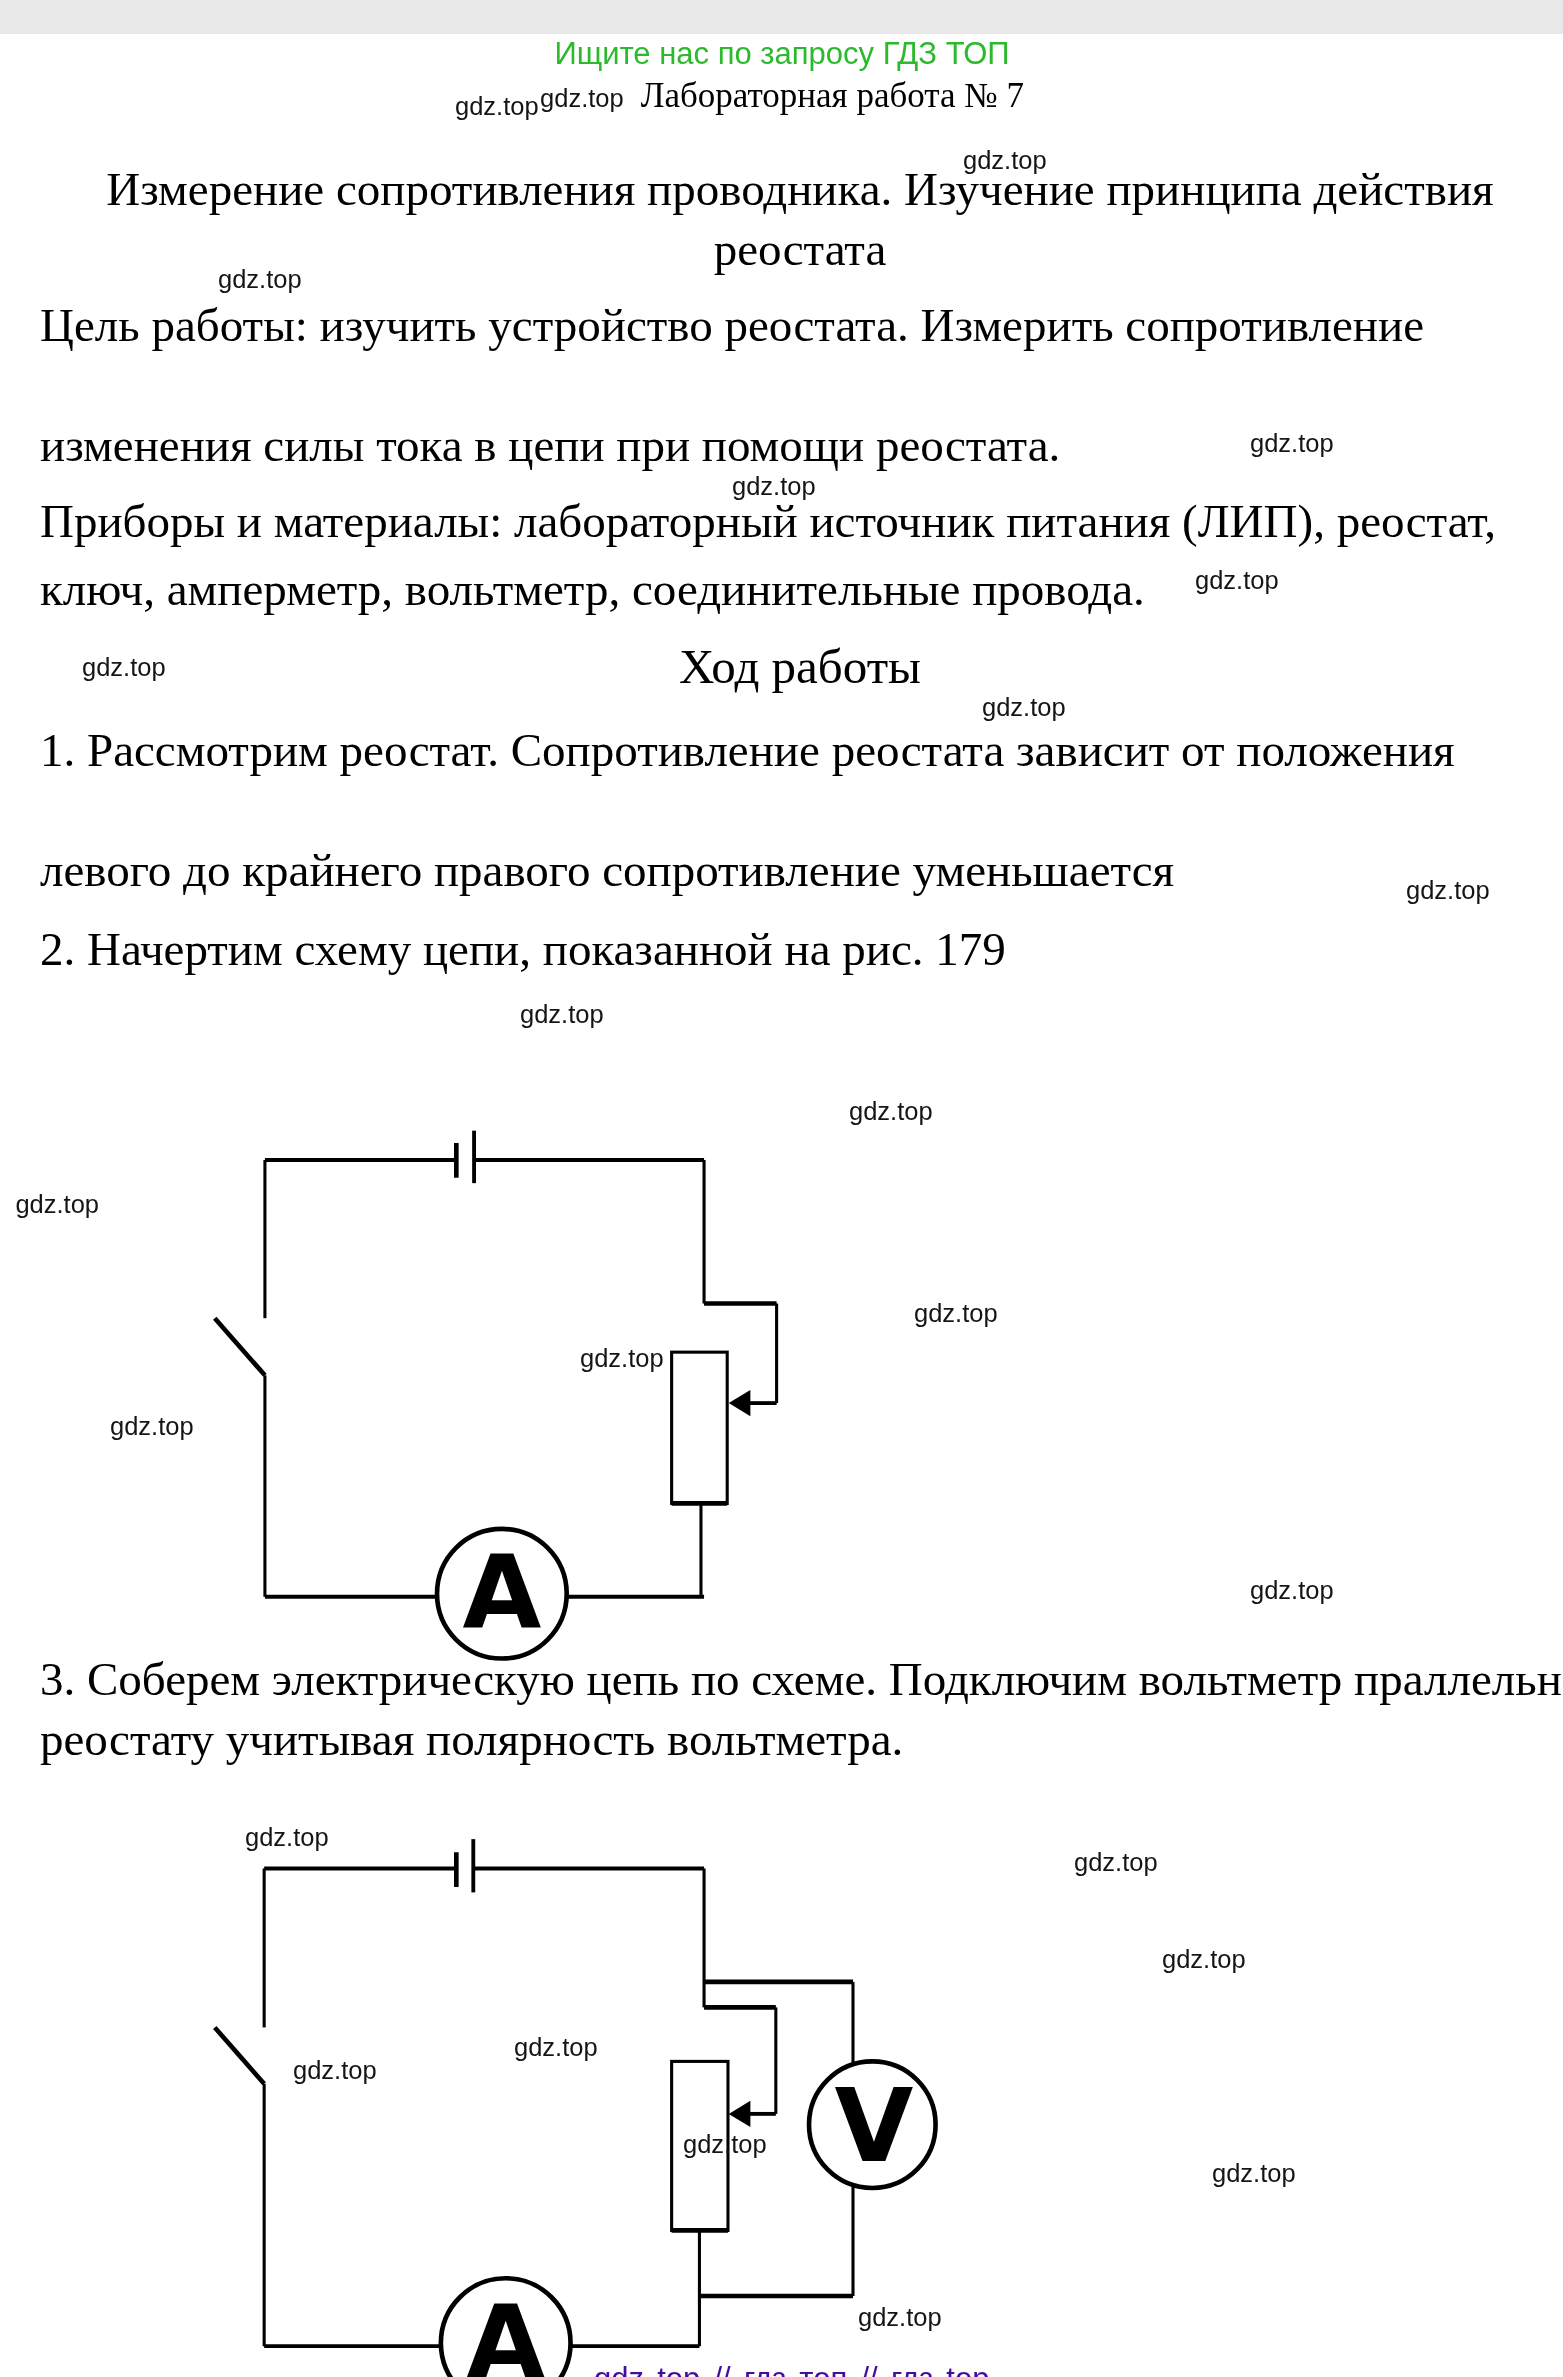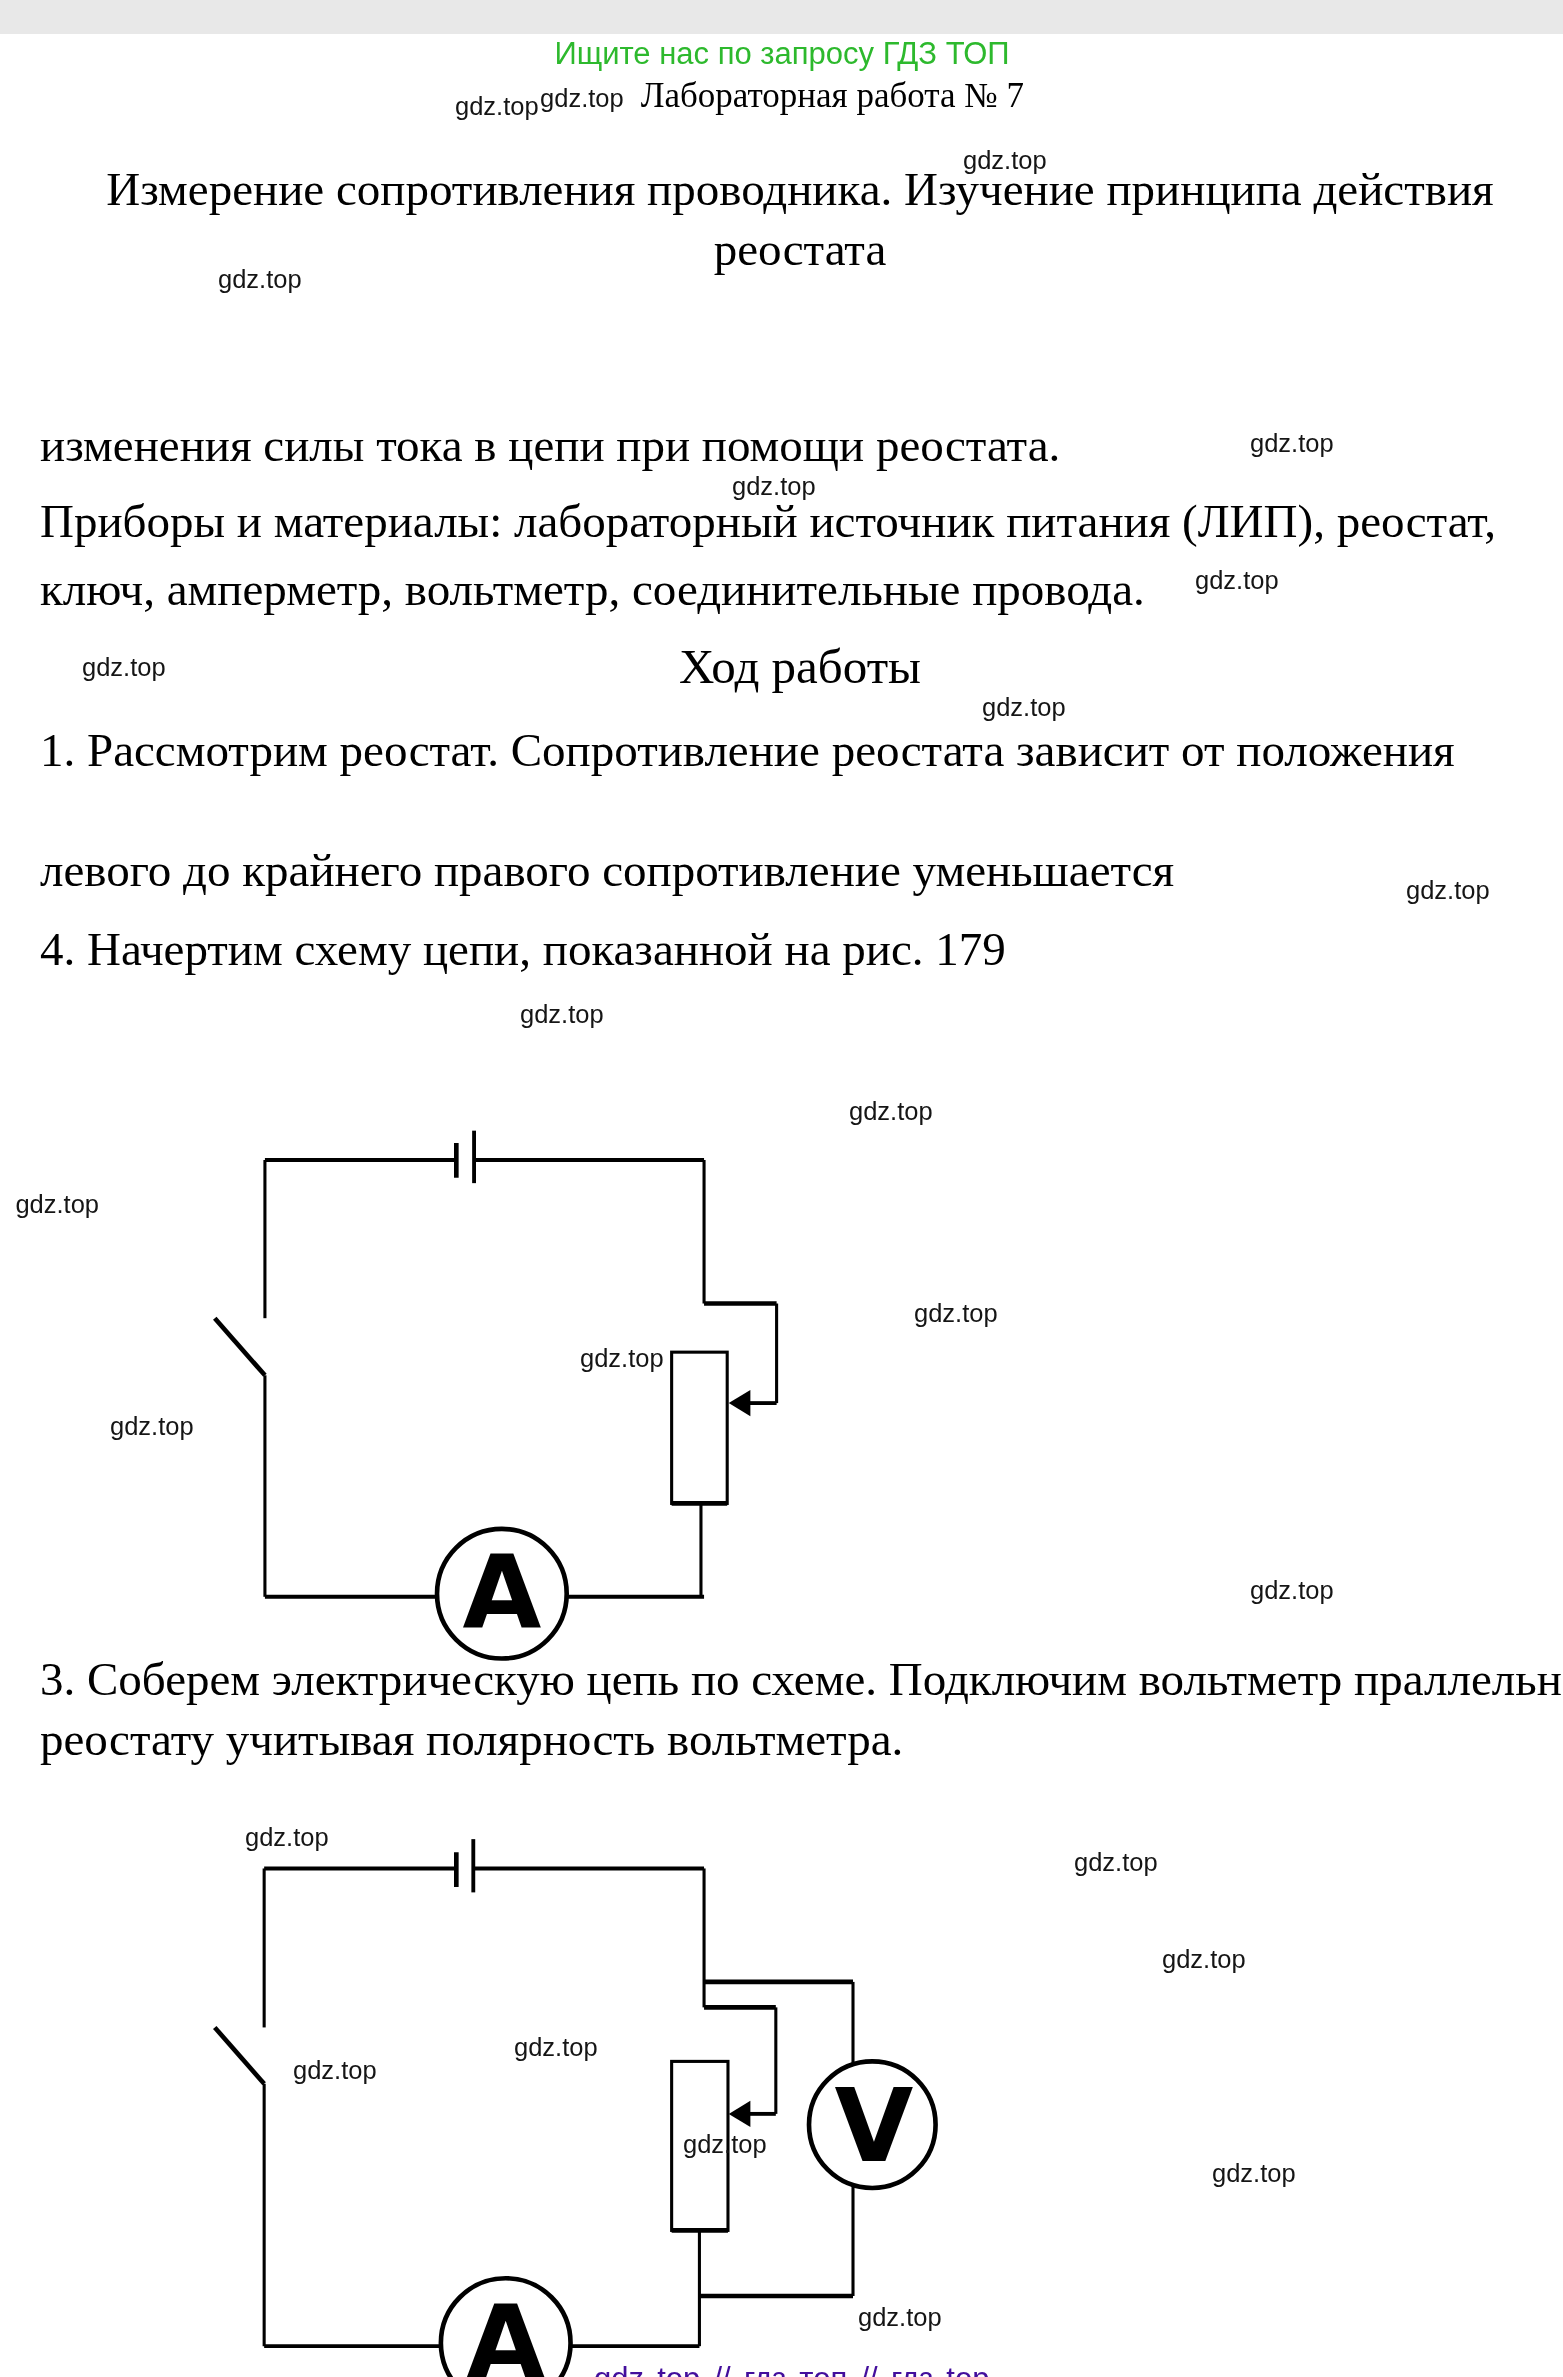--- a/index.html
+++ b/index.html
@@ -62,31 +62,32 @@
   <div class="banner" style="color: rgb(45, 185, 45);">Ищите нас по запросу ГДЗ ТОП</div>
 
   <div class="title-row">
     <span class="title-wm">gdz.top</span>
     <span class="title-text">Лабораторная работа № 7</span>
   </div>
 
   <div class="line centered" style="top:128px">Измерение сопротивления проводника. Изучение принципа действия</div>
   <div class="line centered" style="top:188px">реостата</div>
 
+  <div class="line" style="top:264px">Цель работы: изучить устройство реостата. Измерить сопротивление</div>
   <div class="line" style="top:384px">изменения силы тока в цепи при помощи реостата.</div>
 
   <div class="line" style="top:460px">Приборы и материалы: лабораторный источник питания (ЛИП), реостат,</div>
   <div class="line" style="top:528px">ключ, амперметр, вольтметр, соединительные провода.</div>
 
   <div class="line centered heading" style="top:605px">Ход работы</div>
 
   <div class="line" style="top:689px">1. Рассмотрим реостат. Сопротивление реостата зависит от положения</div>
   <div class="line" style="top:809px">левого до крайнего правого сопротивление уменьшается</div>
 
-  <div class="line" style="top:888px">4. Начертим схему цепи, показанной на рис. 179</div>
+  <div class="line" style="top:888px">2. Начертим схему цепи, показанной на рис. 179</div>
 
   <div class="line" style="top:1618px">3. Соберем электрическую цепь по схеме. Подключим вольтметр праллельно</div>
   <div class="line" style="top:1678px">реостату учитывая полярность вольтметра.</div>
 
   <svg class="circuits" width="1564" height="2377" viewBox="0 0 2026 3080" fill="none" stroke="#000" stroke-linecap="butt">
 
     <g>
 
       <path d="M343,1459 H591 M615,1459 H912" stroke-width="5"></path>
       <g>

